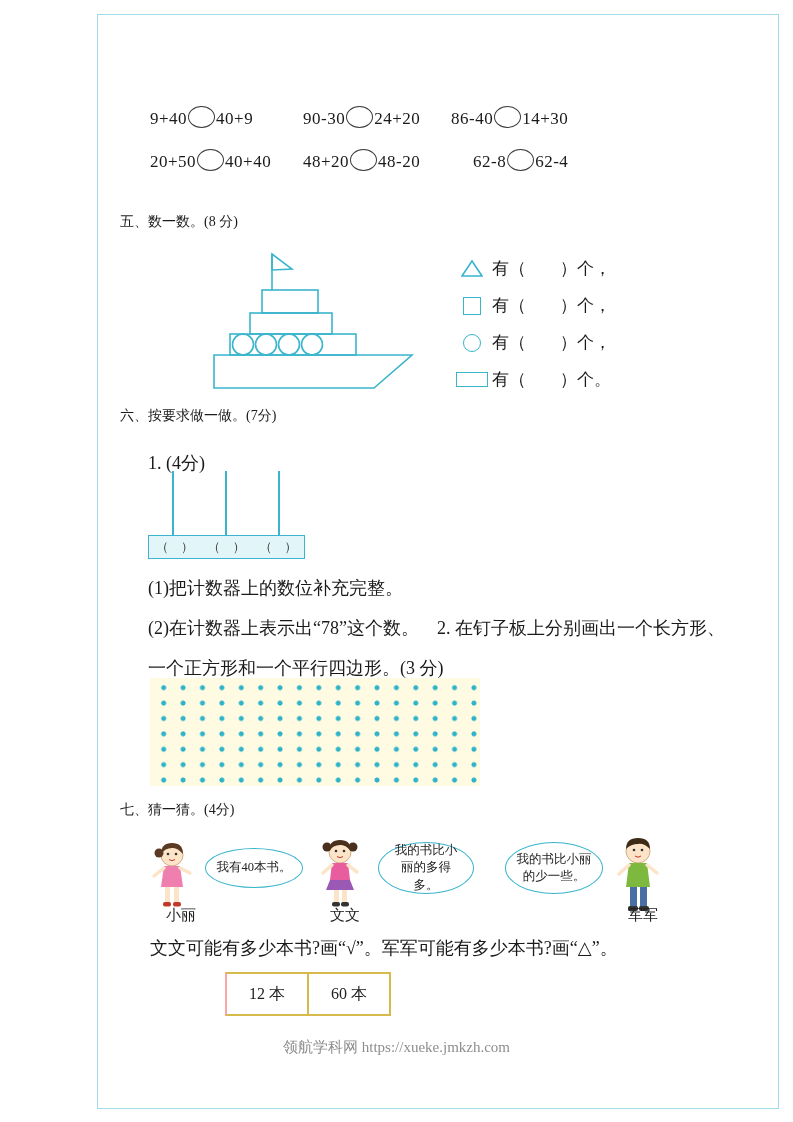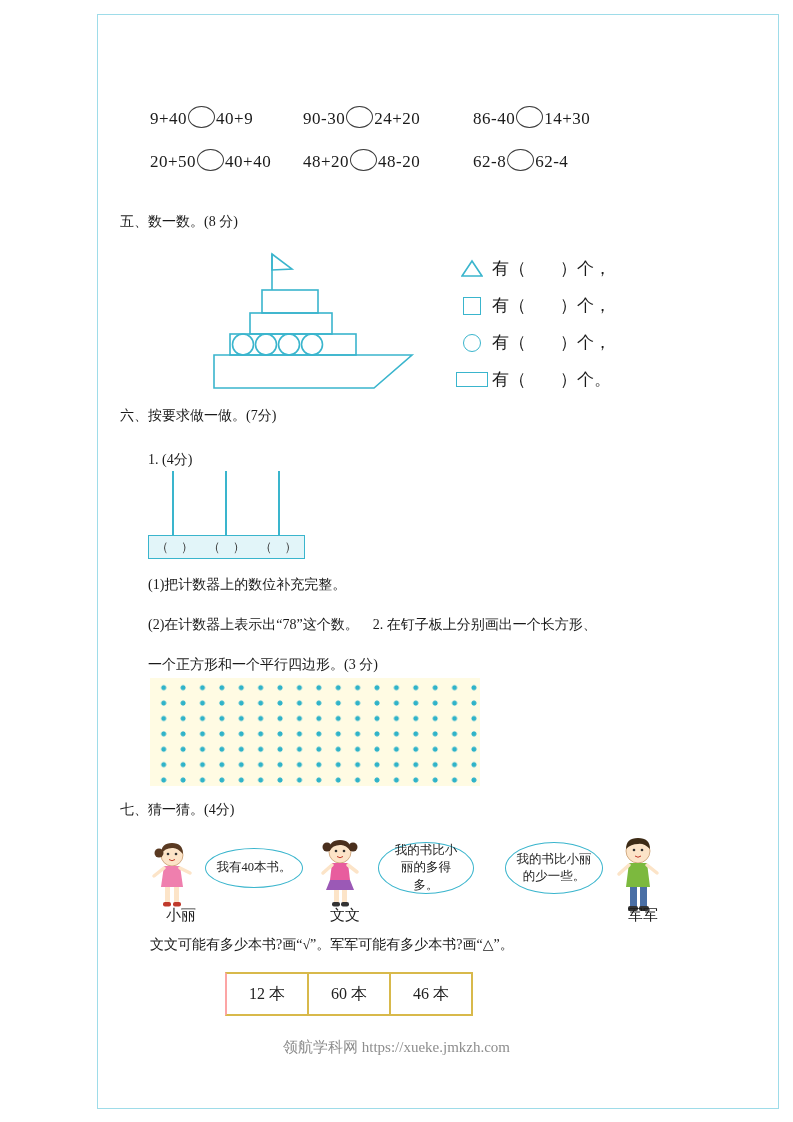--- a/index.html
+++ b/index.html
@@ -6,21 +6,21 @@
   body{
     width:793px;height:1122px;position:relative;background:#ffffff;
     font-family:"Liberation Serif","DejaVu Serif",serif;color:#1a1a1a;
     overflow:hidden;
   }
   .frame{position:absolute;left:97px;top:14px;width:680px;height:1093px;border:1px solid #9edce9;}
   .abs{position:absolute;}
   .cmp{position:absolute;font-size:17px;white-space:nowrap;letter-spacing:.5px;}
   .cmp-circle{display:inline-block;width:25px;height:20px;border:1.6px solid #3c3c3c;border-radius:50%;vertical-align:-4px;margin:0 1px;}
   .sec-title{position:absolute;font-size:14px;white-space:nowrap;}
-  .textline{position:absolute;font-size:14px;white-space:nowrap;}
+  .textline{position:absolute;font-size:18px;white-space:nowrap;}
   .counts{position:absolute;left:452px;top:250px;}
   .count-row{display:flex;align-items:center;height:37px;font-size:17px;}
   .count-icon{width:40px;display:flex;justify-content:center;align-items:center;}
   .sq{width:16px;height:16px;border:1.6px solid #3ab5cd;}
   .ci{width:16px;height:16px;border:1.6px solid #3ab5cd;border-radius:50%;}
   .re{width:30px;height:13px;border:1.6px solid #3ab5cd;}
   .counter{position:absolute;left:148px;top:471px;width:160px;height:90px;}
   .rod{position:absolute;width:2px;background:#3ab5cd;height:64px;top:0;}
   .counter-base{position:absolute;top:64px;left:0;width:155px;height:22px;border:1.6px solid #3ab5cd;background:#e2f5f9;display:flex;align-items:center;justify-content:space-around;font-size:12.5px;color:#333;}
   .nailboard{position:absolute;left:150px;top:678px;width:330px;height:108px;background-color:#fffbe3;
@@ -40,21 +40,21 @@
 <div>
 
   <div class="frame"></div>
 
   <div class="cmp" style="left:150px;top:106px">
     <span>9+40</span><span class="cmp-circle"></span><span>40+9</span>
   </div>
   <div class="cmp" style="left:303px;top:106px">
     <span>90-30</span><span class="cmp-circle"></span><span>24+20</span>
   </div>
-  <div class="cmp" style="left:473px;top:106px">
+  <div class="cmp" style="left:451px;top:106px">
     <span>86-40</span><span class="cmp-circle"></span><span>14+30</span>
   </div>
   <div class="cmp" style="left:150px;top:149px">
     <span>20+50</span><span class="cmp-circle"></span><span>40+40</span>
   </div>
   <div class="cmp" style="left:303px;top:149px">
     <span>48+20</span><span class="cmp-circle"></span><span>48-20</span>
   </div>
   <div class="cmp" style="left:473px;top:149px">
     <span>62-8</span><span class="cmp-circle"></span><span>62-4</span>
@@ -188,18 +188,17 @@
 
   <div class="kid-label" style="left:166px;top:906px">小丽</div>
   <div class="kid-label" style="left:330px;top:906px">文文</div>
   <div class="kid-label" style="left:628px;top:906px">军军</div>
 
   <div class="textline" style="left:150px;top:936px">文文可能有多少本书?画“√”。军军可能有多少本书?画“△”。</div>
 
   <div class="options">
     <div class="opt">12 本</div>
     <div class="opt">60 本</div>
-    <div class="opt">46 本</div>
   </div>
 
   <div class="footer">领航学科网 https://xueke.jmkzh.com</div>
 
 </div>
 
 </body></html>

